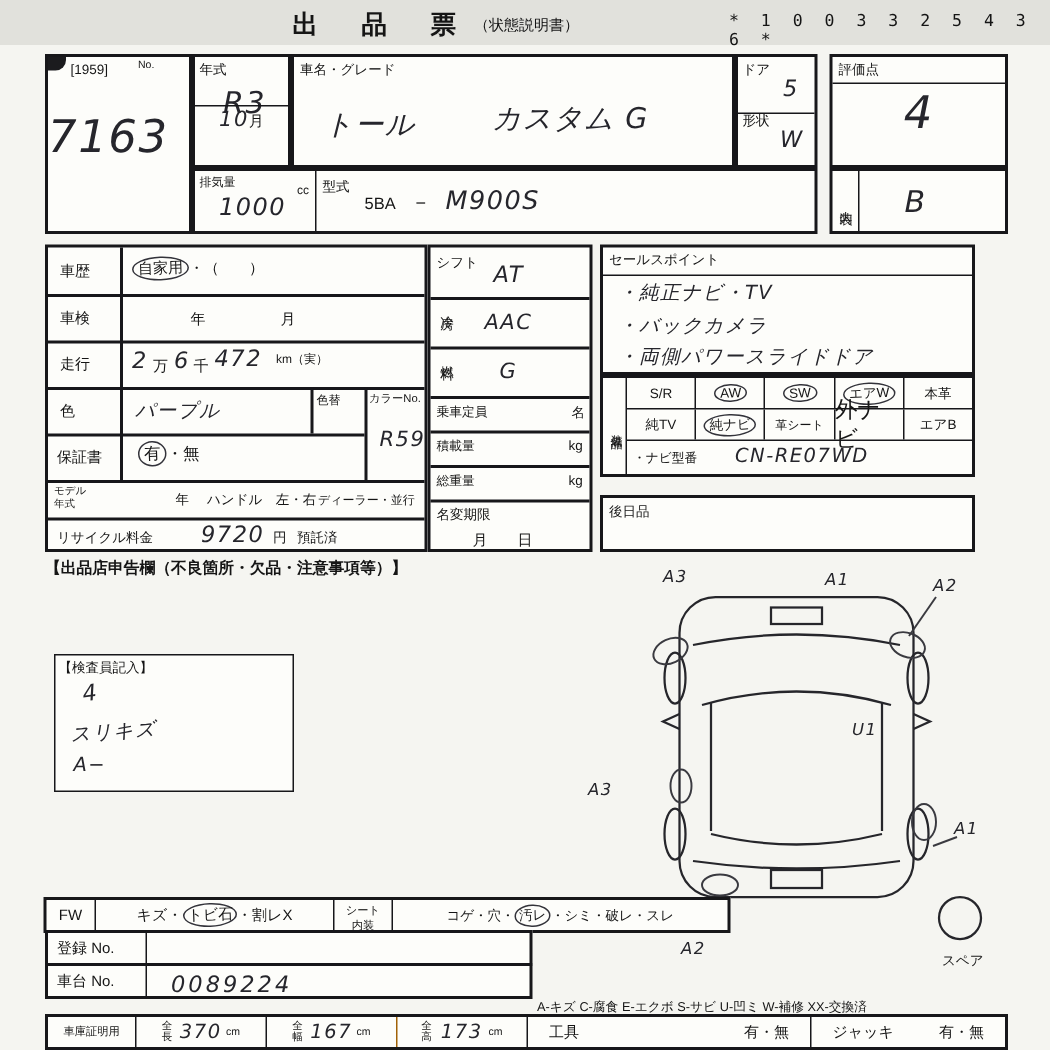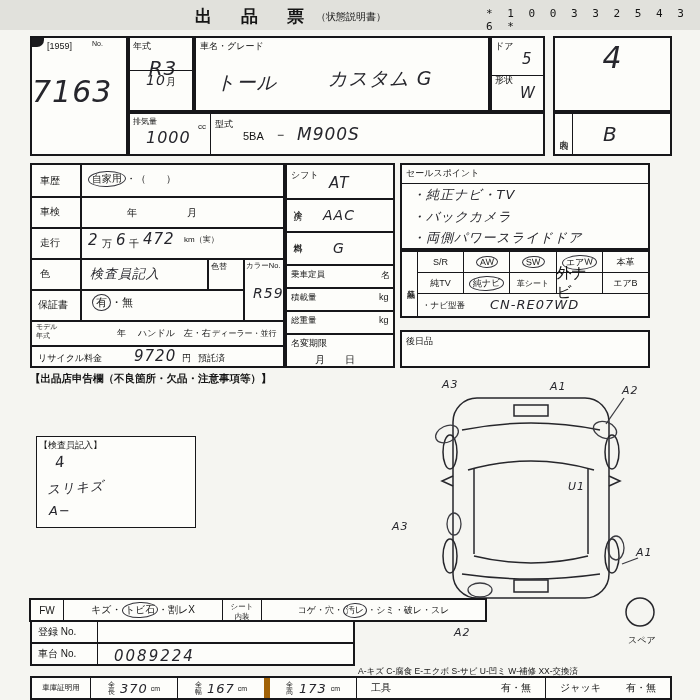--- a/index.html
+++ b/index.html
@@ -64,20 +64,21 @@
   </div>
   <div style="flex:1;position:relative">
     <span class="a lb" style="left:4px;top:4px">型式</span>
     <span class="a" style="left:32px;top:16px;font-size:11px">5BA</span>
     <span class="a" style="left:66px;top:14px;font-size:12px">−</span>
     <span class="a hand" style="left:86px;top:10px;font-size:17px">M900S</span>
   </div>
 </div>
 
 <div class="a bx" style="left:553px;top:36px;width:119px;height:76px">
+  <div style="height:15px;border-bottom:1.5px solid #17171a;font-size:9px;padding:2px 0 0 4px">評価点</div>
   <div class="hand" style="text-align:center;font-size:30px;margin-top:2px">4</div>
 </div>
 
 <div class="a bx" style="left:553px;top:112px;width:119px;height:44px">
   <div class="a" style="left:0;top:0;width:18px;height:100%;border-right:1.5px solid #17171a;display:flex;align-items:center;justify-content:center">
     <span class="vert" style="font-size:9px">内装</span>
   </div>
   <span class="a hand" style="left:48px;top:8px;font-size:20px">B</span>
 </div>
 
@@ -101,21 +102,21 @@
 
   <span class="a" style="left:8px;top:71px;font-size:10px">走行</span>
   <span class="a hand" style="left:56px;top:66px;font-size:15px">2</span>
   <span class="a" style="left:70px;top:72px;font-size:10px">万</span>
   <span class="a hand" style="left:84px;top:66px;font-size:15px">6</span>
   <span class="a" style="left:97px;top:72px;font-size:10px">千</span>
   <span class="a hand" style="left:111px;top:65px;font-size:15px">472</span>
   <span class="a" style="left:152px;top:69px;font-size:8px">km（実）</span>
 
   <span class="a" style="left:8px;top:102px;font-size:10px">色</span>
-  <span class="a hand" style="left:58px;top:100px;font-size:13px">検査員記入</span>
+  <span class="a hand" style="left:58px;top:100px;font-size:13px">パープル</span>
   <span class="a" style="left:179px;top:96px;font-size:8px">色替</span>
   <span class="a" style="left:214px;top:96px;font-size:7.5px">カラーNo.</span>
   <span class="a hand" style="left:221px;top:120px;font-size:14px">R59</span>
 
   <span class="a" style="left:6px;top:133px;font-size:10px">保証書</span>
   <span class="a" style="left:60px;top:129px;font-size:11px"><span class="oval">有</span><span>・</span><span>無</span></span>
 
   <span class="a" style="left:4px;top:157px;font-size:7px">モデル</span>
   <span class="a" style="left:4px;top:166px;font-size:7px">年式</span>
   <span class="a" style="left:85px;top:162px;font-size:9px">年</span>
@@ -300,21 +301,21 @@
   <div class="cell" style="width:86px;border-left:1px solid #17171a;gap:3px">
     <span style="display:inline-block;width:9px;font-size:7px;line-height:7px">全長</span>
     <span class="hand" style="font-size:13px">370</span>
     <span style="font-size:7px;vertical-align:super">cm</span>
   </div>
   <div class="cell" style="width:86px;border-left:1px solid #17171a;gap:3px">
     <span style="display:inline-block;width:9px;font-size:7px;line-height:7px">全幅</span>
     <span class="hand" style="font-size:13px">167</span>
     <span style="font-size:7px;vertical-align:super">cm</span>
   </div>
-  <div class="cell" style="width:86px;border-left:6px solid #a16207;gap:4px">
+  <div class="cell" style="width:86px;border-left:1px solid #a16207;gap:4px">
     <span style="display:inline-block;width:9px;font-size:7px;line-height:7px">全高</span>
     <span class="hand" style="font-size:13px">173</span>
     <span style="font-size:7px;vertical-align:super">cm</span>
   </div>
   <div style="width:160px;border-left:1.5px solid #17171a;display:flex;align-items:center;justify-content:space-between;padding:0 14px;font-size:10px">
     <span>工具</span>
     <span>有・無</span>
   </div>
   <div style="flex:1;border-left:1.5px solid #17171a;display:flex;align-items:center;justify-content:space-between;padding:0 14px;font-size:10px">
     <span>ジャッキ</span>

